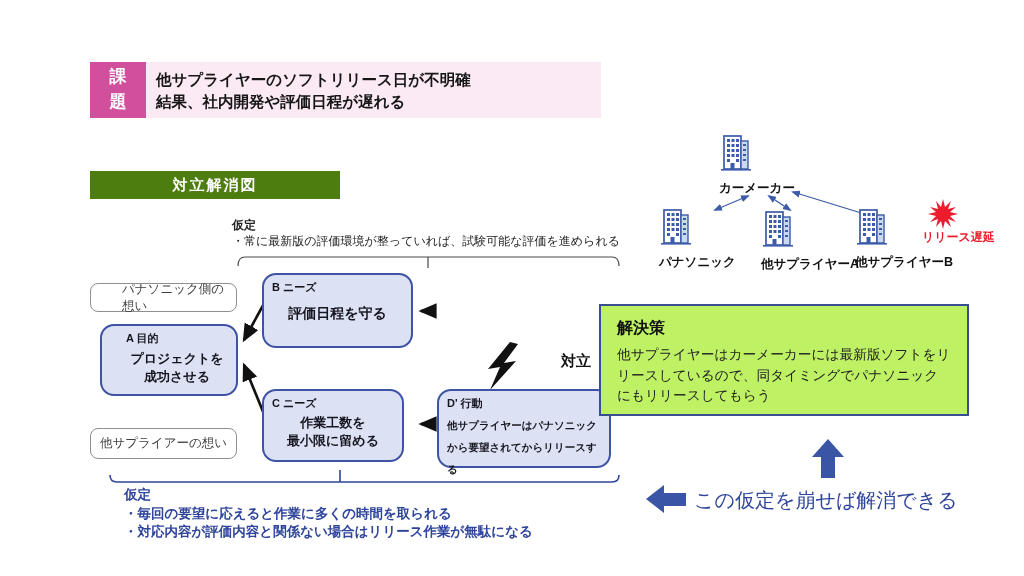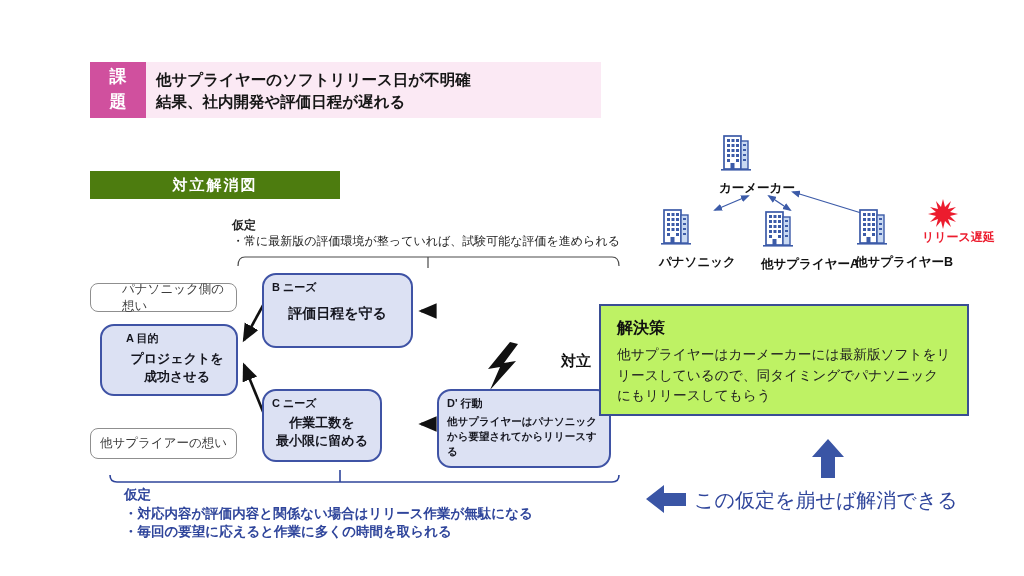--- a/index.html
+++ b/index.html
@@ -27,26 +27,26 @@
   .pill-pana { left:90px; top:283px; height:29px;padding-left:31px; }
   .pill-other { left:90px; top:428px; height:31px; }
 
   .cloud-box { border:2.5px solid #3F53A5; border-radius:14px; background:#DCE1F3; padding:5px 8px; }
   .cloud-box .tag { font-size:11px; font-weight:bold; color:#15161f; }
   .cloud-box .body { font-weight:bold; color:#15161f; white-space:pre-line; }
   .box-a { left:100px; top:324px; width:138px; height:72px;padding-left:24px; }
   .box-a .body { font-size:13px; text-align:center; margin-top:4px; }
   .box-b { left:262px; top:273px; width:151px; height:75px; }
   .box-b .body { font-size:14px; text-align:center; margin-top:10px; }
-  .box-c { left:262px; top:389px; width:120px; height:73px; }
+  .box-c { left:262px; top:389px; width:142px; height:73px; }
   .box-c .body { font-size:13px; text-align:center; margin-top:3px; }
   .box-d { left:437px; top:273px; width:174px; height:79px; }
   .box-d .body { font-size:10.5px; margin-top:8px; line-height:15px; }
   .box-d2 { left:437px; top:389px; width:174px; height:79px; }
-  .box-d2 .body { font-size:10.5px; margin-top:3px; line-height:15px; }
+  .box-d2 .body { font-size:10.5px; margin-top:3px; line-height:22px; }
 
   .conflict-label { left:533px; top:352px; font-size:15px; font-weight:bold; color:#111;margin-left:28px; }
 
   .assumption-bottom { left:124px; top:486px; color:#2F459B; font-weight:bold;
     font-size:13.5px; line-height:18.5px; }
 
   
   .org-node { display:flex; flex-direction:column; align-items:flex-start; width:96px; }
   .org-node .org-label { font-size:12.5px; font-weight:bold; color:#111; margin-top:2px; white-space:nowrap; }
   .node-maker { left:719px; top:132px; }
@@ -137,22 +137,22 @@
   </div>
   <div class="abs cloud-box box-d2">
     <div class="tag">D' 行動</div>
     <div class="body">他サプライヤーはパナソニックから要望されてからリリースする</div>
   </div>
 
   <div class="abs conflict-label">対立</div>
 
   <div class="abs assumption-bottom">
     <div>仮定</div>
+    <div>・毎回の要望に応えると作業に多くの時間を取られる</div>
     <div>・対応内容が評価内容と関係ない場合はリリース作業が無駄になる</div>
-    <div>・毎回の要望に応えると作業に多くの時間を取られる</div>
   </div>
 
   <div class="abs org-node node-maker">
     <span class="building-icon">
 <svg width="34" height="42" viewBox="0 0 34 42" aria-hidden="true">
   <rect x="5" y="4" width="17" height="33" fill="#ffffff" stroke="#3C5BA8" stroke-width="1.7"></rect>
   <rect x="22" y="9" width="7" height="28" fill="#C9D9F2" stroke="#3C5BA8" stroke-width="1.4"></rect>
   <path fill="#3C5BA8" d="M8 7h3v3H8z M12.5 7h3v3h-3z M17 7h3v3h-3z
     M8 12h3v3H8z M12.5 12h3v3h-3z M17 12h3v3h-3z
     M8 17h3v3H8z M12.5 17h3v3h-3z M17 17h3v3h-3z

